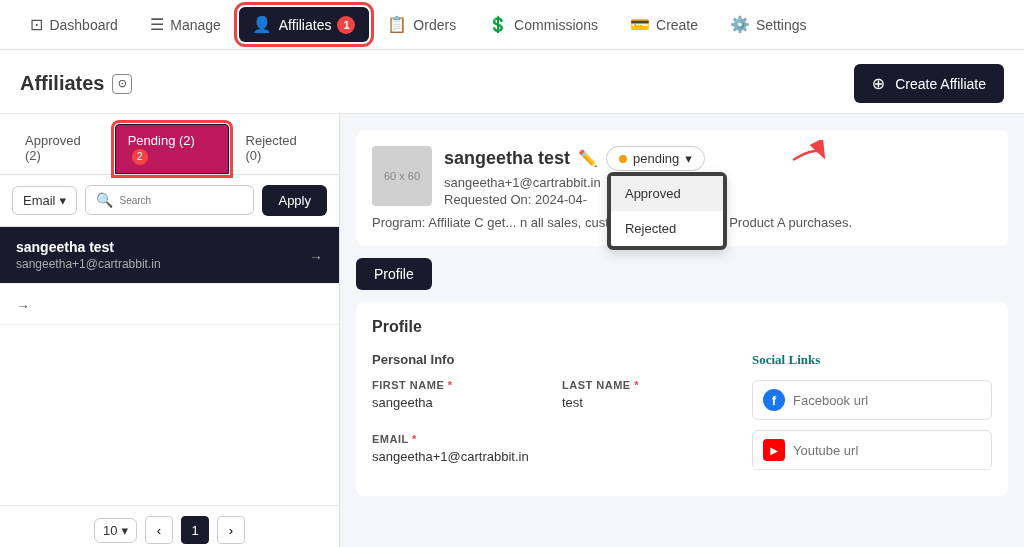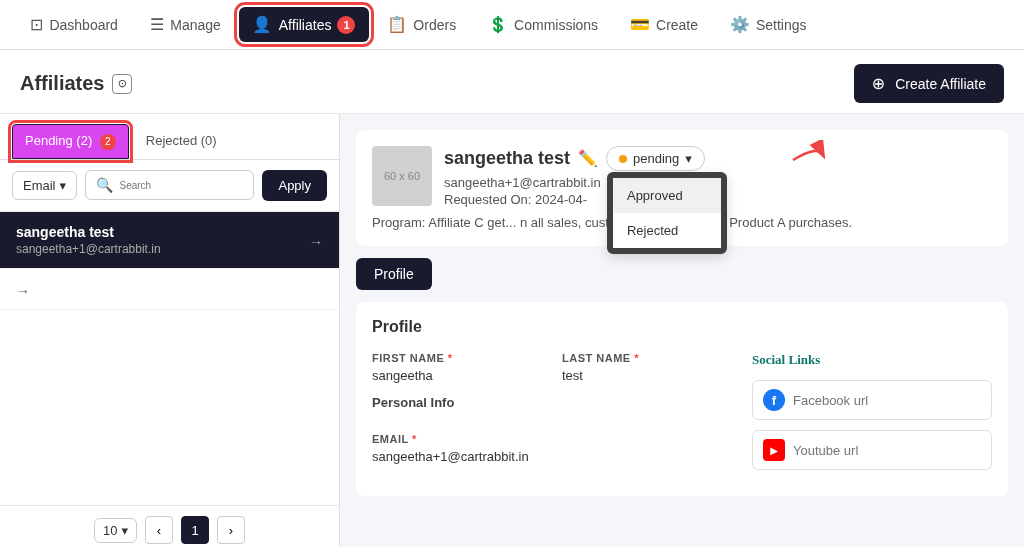--- a/index.html
+++ b/index.html
@@ -47,21 +47,24 @@
     <span style="width:20px;height:20px;border:1.5px solid #888;border-radius:4px;display:inline-flex;align-items:center;justify-content:center;font-size:11px;cursor:pointer;">⊙</span>
   </div>
   <button style="background:#1a1a2e;color:#fff;border:none;border-radius:6px;padding:10px 18px;font-size:14px;cursor:pointer;display:flex;align-items:center;gap:6px;"><span style="font-size:16px;margin-right:4px;">⊕</span>Create Affiliate</button>
 </div>
 
 <div style="display:flex;height:calc(547px - 50px - 57px);overflow:hidden;">
 
   <div style="width:340px;border-right:1px solid #e0e0e0;background:#fff;display:flex;flex-direction:column;flex-shrink:0;">
 
     <div style="display:flex;border-bottom:1px solid #e0e0e0;padding:10px 12px 0;gap:4px;">
-      <div style="padding:8px 12px;cursor:pointer;font-size:13px;color:#fff;background:#d946ef;border:1px solid #1a1a2e;border-radius:4px 4px 0 0;outline:3px solid #ef4444;outline-offset:1px;position:relative;">
+      <div style="padding:8px 12px;cursor:pointer;font-size:13px;color:#555;border:1px solid transparent;border-radius:4px 4px 0 0;">
+        <span>Approved (2)</span>
+      </div>
+      <div style="padding:8px 12px;cursor:pointer;font-size:13px;color:#fff;background:#be185d;border:1px solid #1a1a2e;border-radius:4px 4px 0 0;outline:3px solid #ef4444;outline-offset:1px;position:relative;">
         <span>Pending (2)</span>
         <span style="background:#ef4444;color:#fff;border-radius:50%;width:16px;height:16px;display:inline-flex;align-items:center;justify-content:center;font-size:10px;margin-left:4px;">2</span>
       </div>
       <div style="padding:8px 12px;cursor:pointer;font-size:13px;color:#555;border:1px solid transparent;border-radius:4px 4px 0 0;">
         <span>Rejected (0)</span>
       </div>
     </div>
 
     <div style="display:flex;gap:8px;padding:10px 12px;border-bottom:1px solid #e8e8e8;align-items:center;">
       <div style="border:1px solid #ccc;border-radius:6px;padding:6px 10px;font-size:13px;display:flex;align-items:center;gap:4px;cursor:pointer;background:#fff;">
@@ -109,21 +112,21 @@
         <div style="flex:1;">
           <div style="display:flex;align-items:center;gap:8px;flex-wrap:wrap;">
             <h2 style="font-size:18px;font-weight:600;">sangeetha test</h2>
             <span style="color:#2563eb;cursor:pointer;font-size:16px;">✏️</span>
 
             <div style="display:flex;align-items:center;gap:6px;background:#fff;border:1px solid #ccc;border-radius:20px;padding:4px 12px;font-size:13px;cursor:pointer;position:relative;">
               <span style="width:8px;height:8px;border-radius:50%;background:#f59e0b;display:inline-block;"></span>
               <span>pending</span>
               <span>▾</span>
 
-              <div style="position:absolute;top:110%;left:0;background:#fff;border:6px solid #404040;border-radius:6px;width:120px;z-index:100;box-shadow:0 4px 12px rgba(0,0,0,0.15);">
+              <div style="position:absolute;top:110%;left:0;background:#fff;border:4px solid #404040;border-radius:6px;width:120px;z-index:100;box-shadow:0 4px 12px rgba(0,0,0,0.15);">
                 <div style="padding:10px 14px;cursor:pointer;font-size:13px;background:#f0f0f0;">Approved</div>
                 <div style="padding:10px 14px;cursor:pointer;font-size:13px;">Rejected</div>
               </div>
             </div>
 
             <svg width="40" height="30" viewBox="0 0 40 30" style="position:absolute;right:180px;top:10px;">
               <path d="M5 20 Q30 5 35 15" stroke="#ef4444" stroke-width="2.5" fill="none" marker-end="url(#arr)"></path>
               <defs>
                   <marker id="arr" markerWidth="8" markerHeight="8" refX="6" refY="3" orient="auto">
                     <path d="M0,0 L0,6 L8,3 z" fill="#ef4444"></path>
@@ -143,37 +146,37 @@
     </div>
 
     <div style="background:#fff;border-radius:8px;padding:16px;position:relative;">
       <div style="display:flex;align-items:center;justify-content:space-between;margin-bottom:16px;">
         <h3 style="font-size:16px;font-weight:600;">Profile</h3>
       </div>
 
       <div style="display:flex;gap:16px;">
 
         <div style="flex:1;">
+          <div style="font-size:13px;font-weight:600;margin-bottom:12px;color:#444;">Personal Info</div>
           <div style="display:flex;gap:16px;margin-bottom:12px;">
             <div style="flex:1;">
               <div style="font-size:11px;font-weight:700;color:#555;text-transform:uppercase;margin-bottom:4px;letter-spacing:0.5px;">
                 <span>FIRST NAME</span>
                 <span style="color:#ef4444;"> *</span>
               </div>
               <div style="font-size:13px;color:#333;">sangeetha</div>
             </div>
             <div style="flex:1;">
               <div style="font-size:11px;font-weight:700;color:#555;text-transform:uppercase;margin-bottom:4px;letter-spacing:0.5px;">
                 <span>LAST NAME</span>
                 <span style="color:#ef4444;"> *</span>
               </div>
               <div style="font-size:13px;color:#333;">test</div>
             </div>
           </div>
-          <div style="font-size:13px;font-weight:600;margin-bottom:12px;color:#444;">Personal Info</div>
           <div>
             <div style="font-size:11px;font-weight:700;color:#555;text-transform:uppercase;margin-bottom:4px;letter-spacing:0.5px;margin-top:23px;">
               <span>EMAIL</span>
               <span style="color:#ef4444;"> *</span>
             </div>
             <div style="font-size:13px;color:#333;">sangeetha+1@cartrabbit.in</div>
           </div>
         </div>
 
         <div style="width:240px;">

